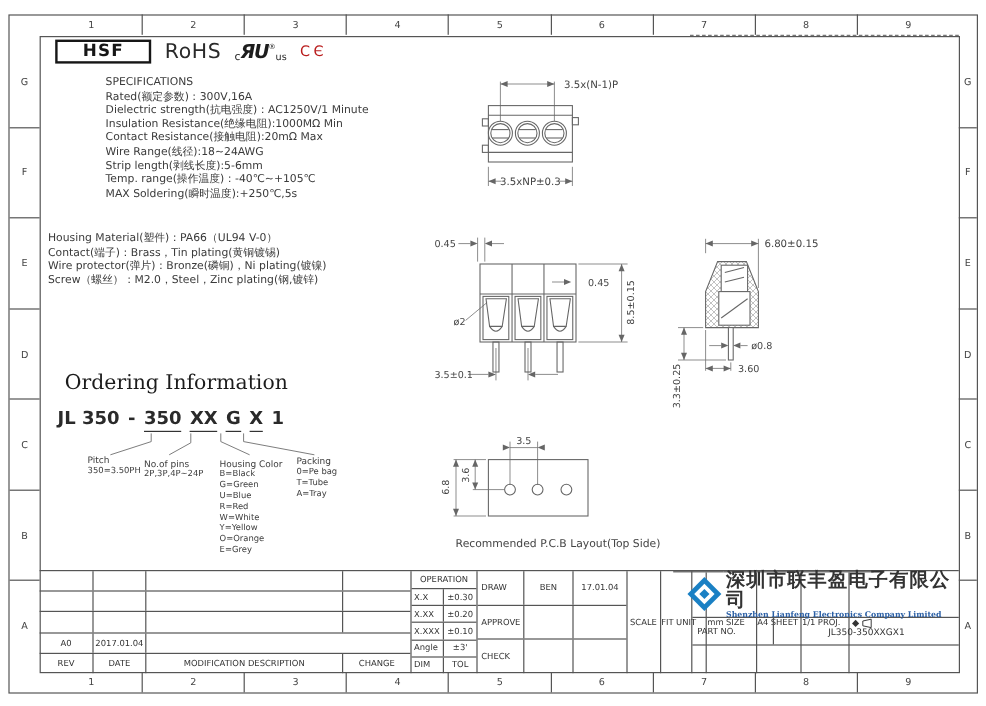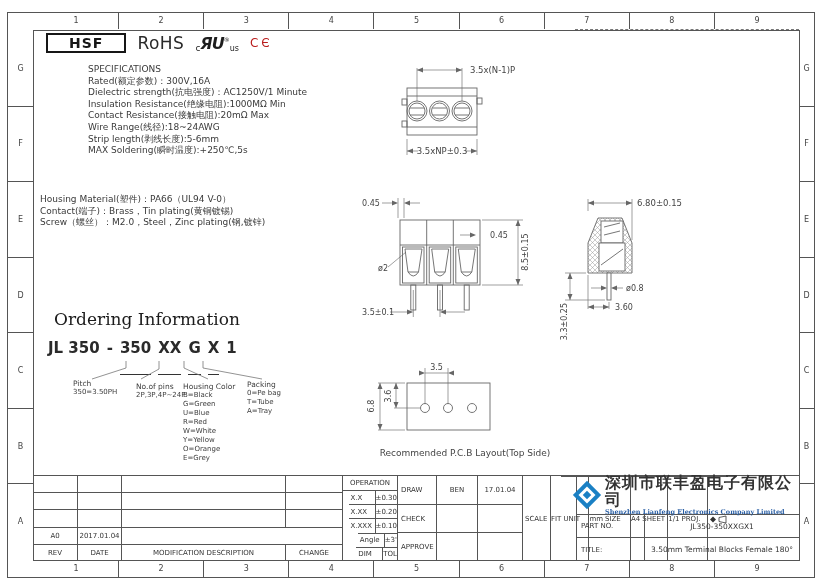--- a/index.html
+++ b/index.html
@@ -33,21 +33,21 @@
   .ce{font-size:12px;letter-spacing:3px;color:#b91c1c;text-align:right;}
   
   .specs{left:40px;top:64px;font-size:9px;line-height:11.6px;white-space:nowrap;margin-left:48px;}
   .materials{left:40px;top:194px;font-size:9px;line-height:11.6px;white-space:nowrap;}
   
   .ordering{left:40px;top:303px;width:310px;}
   .ord-title{position:absolute;left:14px;top:6px;font-family:"DejaVu Serif","Liberation Serif",serif;
              font-size:17px;color:#1c1c1c;}
   .ord-code{position:absolute;left:8px;top:36px;font-size:15px;font-weight:bold;color:#2a2a2a;white-space:nowrap;}
   .ord-code span{margin-right:7px;}
-  .ord-code .u{border-bottom:1.5px solid #333;padding-bottom:17px;}
+  .ord-code .u{border-bottom:1.5px solid #333;padding-bottom:2px;}
   .ord-leaders{position:absolute;left:0;top:58px;}
   .ord-labels{position:absolute;left:0;top:76px;font-size:7.5px;color:#3c3c3c;}
   .ord-col{position:absolute;white-space:nowrap;}
   .ord-col .opts{font-size:7px;line-height:9px;}
   .ord-col .val{font-size:7px;line-height:9px;}
   
   svg text{fill:#444;font-family:"DejaVu Sans",sans-serif;}
   .dimtxt{font-size:8.5px;} .dimtxt-s{font-size:8px;}
   
   .tblock{left:33px;top:475px;width:766px;height:85px;border-top:1px solid #555;
@@ -56,21 +56,21 @@
   .sec-rev{width:310px;border-right:1px solid #555;display:flex;flex-direction:column;}
   .rrow{flex:1;display:flex;}
   .rrow + .rrow{border-top:1px solid #555;}
   .rc{display:flex;align-items:center;justify-content:center;box-sizing:border-box;}
   .rc1{width:45px;border-right:1px solid #555;}
   .rc2{width:44px;border-right:1px solid #555;}
   .rc3{width:164px;border-right:1px solid #555;}
   .rc4{flex:1;}
   .sec-tol{width:55px;border-right:1px solid #555;display:flex;flex-direction:column;}
   .tol-head{height:14px;display:flex;align-items:center;justify-content:center;border-bottom:1px solid #555;}
-  .tol-rows{flex:1;display:flex;flex-direction:column;align-items:flex-end;}
+  .tol-rows{flex:1;display:flex;flex-direction:column;}
   .trow{flex:1;display:flex;}
   .trow + .trow{border-top:1px solid #555;}
   .tl{width:27px;border-right:1px solid #555;display:flex;align-items:center;padding-left:2px;box-sizing:border-box;}
   .tv{flex:1;display:flex;align-items:center;justify-content:center;}
   .sec-appr{width:125px;border-right:1px solid #555;display:flex;flex-direction:column;}
   .arow{flex:1;display:flex;}
   .arow + .arow{border-top:1px solid #555;}
   .al{width:39px;border-right:1px solid #555;display:flex;align-items:center;padding-left:3px;box-sizing:border-box;}
   .an{width:40px;border-right:1px solid #555;display:flex;align-items:center;justify-content:center;}
   .ad{flex:1;display:flex;align-items:center;justify-content:center;}
@@ -156,47 +156,49 @@
   <div class="abs specs">
     <div>SPECIFICATIONS</div>
     <div>
 
     <div>Rated(额定参数)：300V,16A</div>
         <div>Dielectric strength(抗电强度)：AC1250V/1 Minute</div>
         <div>Insulation Resistance(绝缘电阻):1000MΩ Min</div>
         <div>Contact Resistance(接触电阻):20mΩ Max</div>
         <div>Wire Range(线径):18~24AWG</div>
         <div>Strip length(剥线长度):5-6mm</div>
+        <div>Temp. range(操作温度)：-40℃~+105℃</div>
         <div>MAX Soldering(瞬时温度):+250℃,5s</div>
       </div>
   </div>
   <div class="abs materials">
 
   <div>Housing Material(塑件)：PA66（UL94 V-0）</div>
       <div>Contact(端子)：Brass，Tin plating(黄铜镀锡)</div>
+      <div>Wire protector(弹片)：Bronze(磷铜)，Ni plating(镀镍)</div>
       <div>Screw（螺丝）：M2.0，Steel，Zinc plating(钢,镀锌)</div>
     </div>
 
   <div class="abs ordering">
     <div class="ord-title">Ordering Information</div>
     <div class="ord-code">
       <span>JL 350</span><span>-</span><span class="u">350</span><span class="u">XX</span><span class="u">G</span><span class="u">X</span><span>1</span>
     </div>
     <svg class="ord-leaders" width="300" height="20" viewBox="0 0 300 20">
       <polyline points="86,0 86,7 52,18" fill="none" stroke="#777" stroke-width="0.8"></polyline>
       <polyline points="119,0 119,8 101,18" fill="none" stroke="#777" stroke-width="0.8"></polyline>
       <polyline points="144,0 144,7 168,18" fill="none" stroke="#777" stroke-width="0.8"></polyline>
       <polyline points="163,0 163,7 222,18" fill="none" stroke="#777" stroke-width="0.8"></polyline>
     </svg>
     <div class="ord-labels">
       <div class="ord-col" style="left:33px;top:0;">
         <div>Pitch</div>
         <div class="val">350=3.50PH</div>
       </div>
-      <div class="ord-col" style="left:96px;top:3px;">
+      <div class="ord-col" style="left:80px;top:3px;">
         <div>No.of pins</div>
         <div class="val">2P,3P,4P~24P</div>
       </div>
       <div class="ord-col" style="left:143px;top:3px;">
         <div>Housing Color</div>
         <div class="opts">
 
         <div>B=Black</div>
             <div>G=Green</div>
             <div>U=Blue</div>
@@ -446,26 +448,26 @@
     </div>
 
     <div class="sec sec-appr">
 
     <div class="arow">
         <span class="al">DRAW</span>
         <span class="an">BEN</span>
         <span class="ad">17.01.04</span>
       </div>
         <div class="arow">
-        <span class="al">CHECK</span>
+        <span class="al">APPROVE</span>
         <span class="an"></span>
         <span class="ad"></span>
       </div>
         <div class="arow">
-        <span class="al">APPROVE</span>
+        <span class="al">CHECK</span>
         <span class="an"></span>
         <span class="ad"></span>
       </div>
       </div>
 
     <div class="sec sec-sheet">
       <div class="srow">
           <span class="sl">SCALE</span>
           <span class="sv">FIT</span>
         </div>
@@ -501,20 +503,16 @@
           </span>
         <span class="cname">
           <span class="cn">深圳市联丰盈电子有限公司</span>
           <span class="en">Shenzhen Lianfeng Electronics Company Limited</span>
         </span>
       </div>
       <div class="lrow2">
         <span class="lbl">PART NO.</span>
         <span class="lval">JL350-350XXGX1</span>
       </div>
-      <div class="lrow3">
-        <span class="lbl">TITLE:</span>
-        <span class="lval">3.50mm Terminal Blocks Female 180°</span>
-      </div>
     </div>
 
   </div>
 </div>
 
 </body></html>

